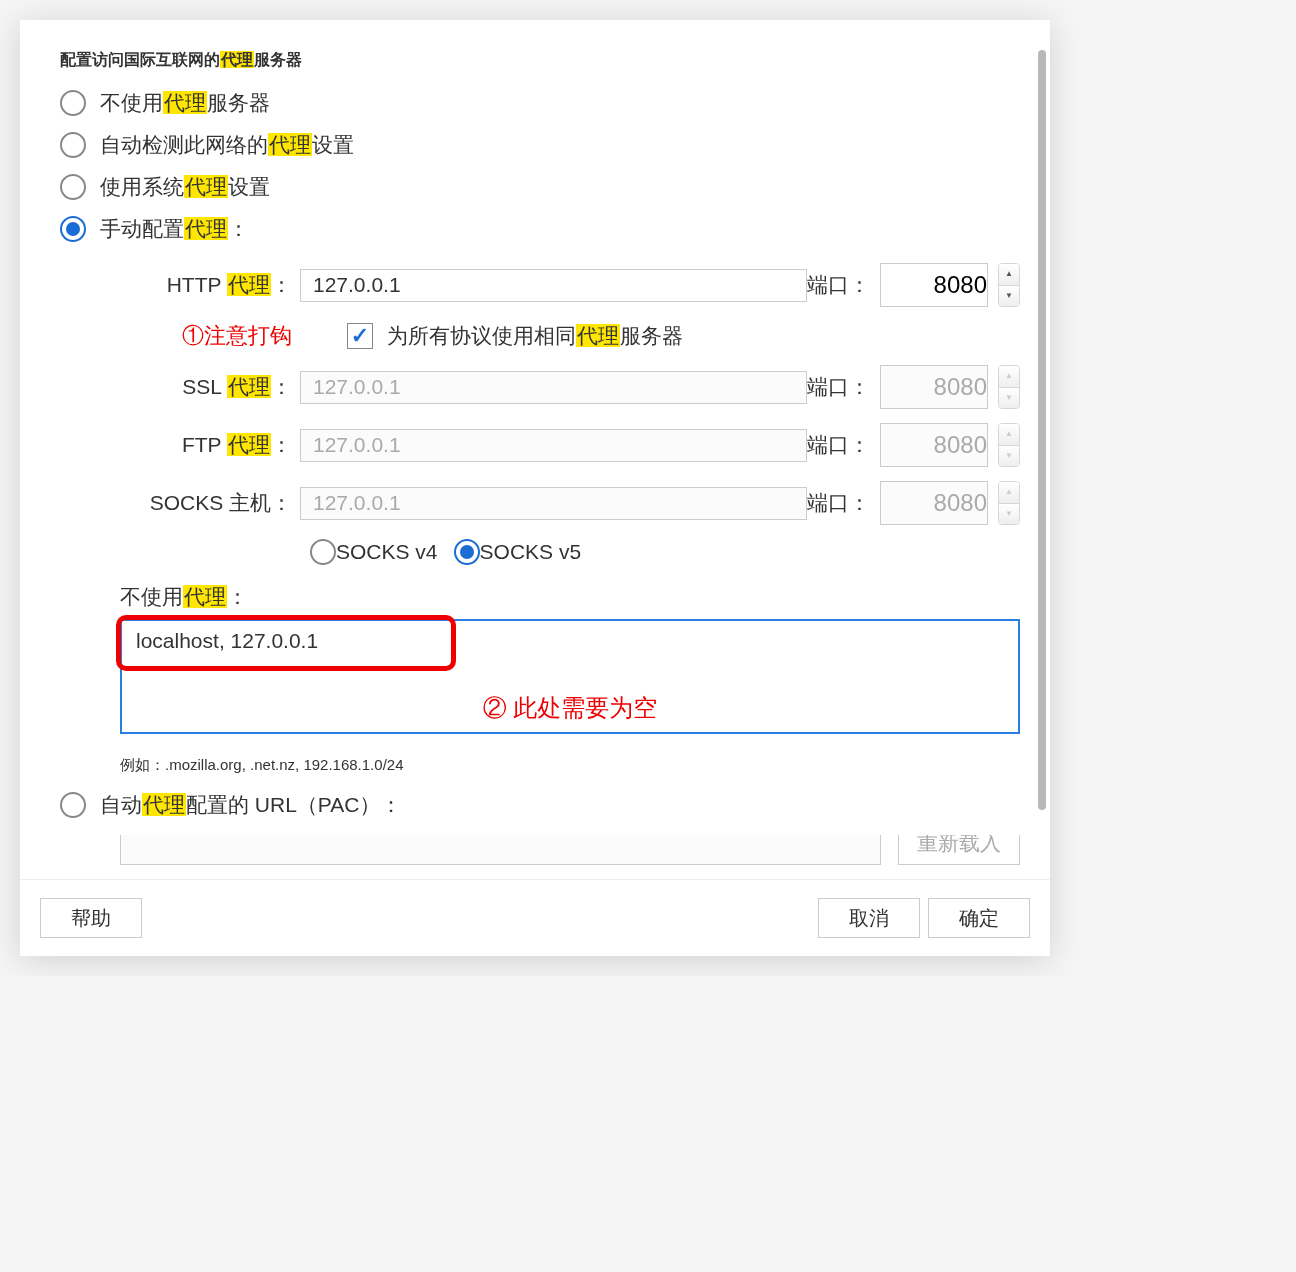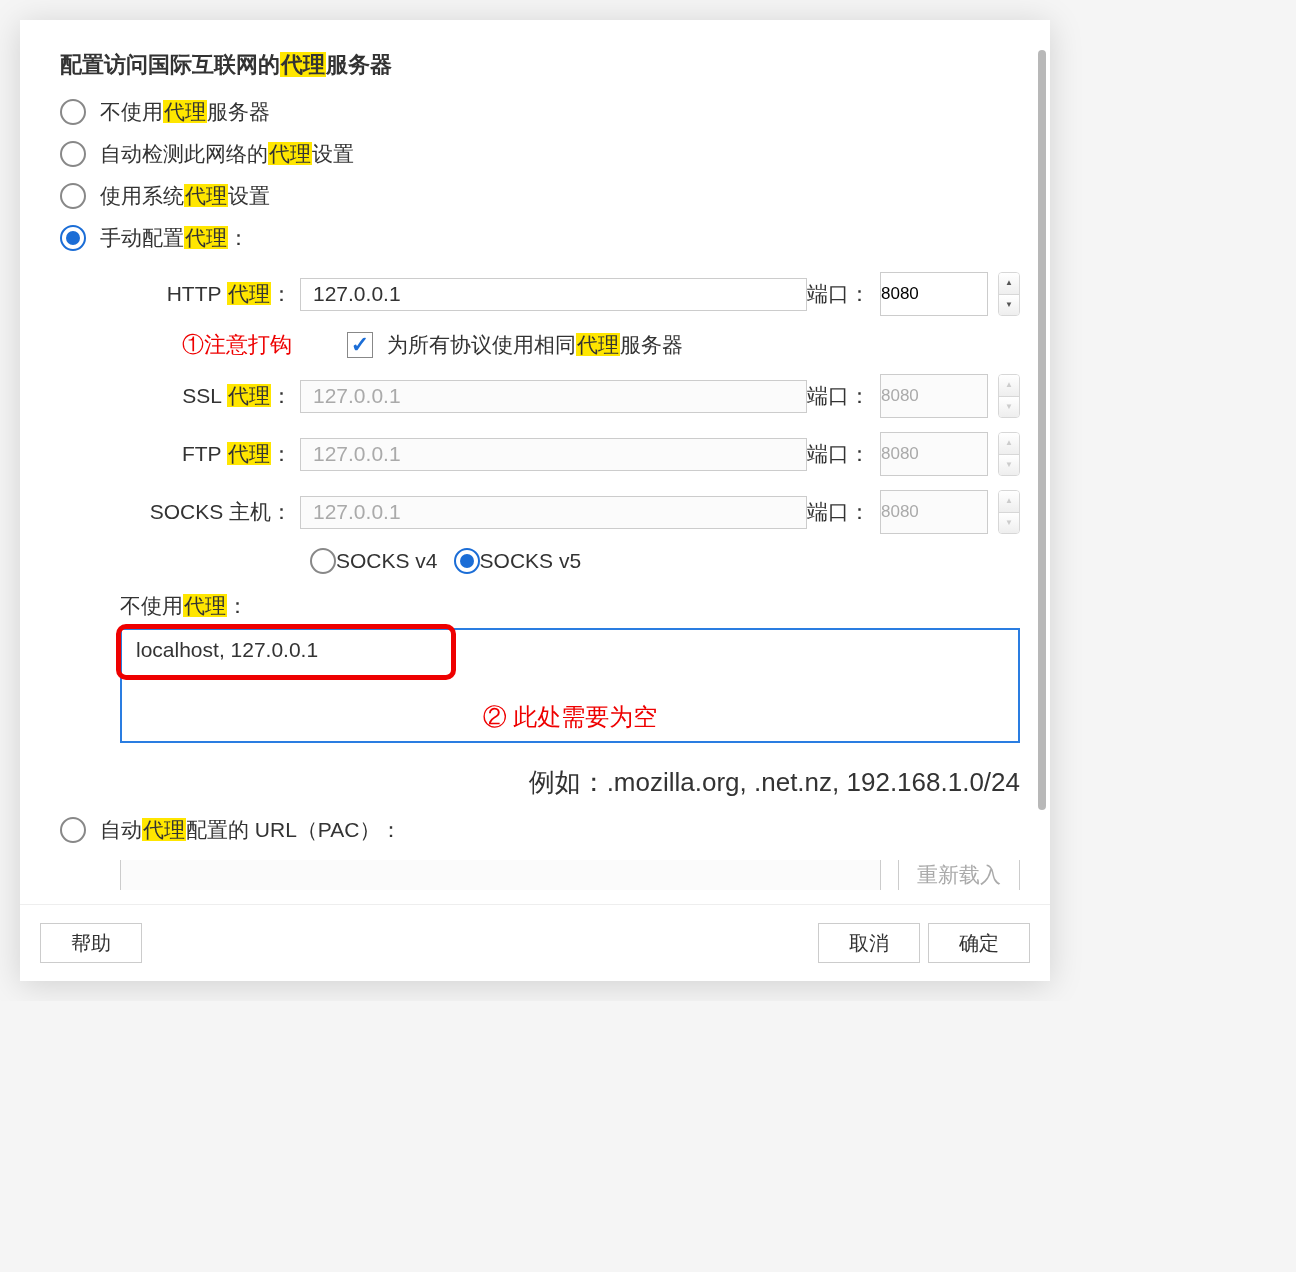--- a/index.html
+++ b/index.html
@@ -14,21 +14,21 @@
   box-shadow: 0 4px 32px rgba(0,0,0,0.15);
   padding: 30px 0 0 0;
   position: relative;
 }
 .content {
   padding: 0 30px 0 40px;
   max-height: 900px;
   overflow-y: auto;
 }
 .heading {
-  font-size: 22px;
+  font-size: 16px;
   font-weight: 700;
   color: #333;
   margin-bottom: 18px;
 }
 .hl { background: #ffe600; padding: 0 1px; }
 .radio-row {
   display: flex;
   align-items: center;
   gap: 14px;
   margin-bottom: 14px;
@@ -73,22 +73,22 @@
   background: #fff;
 }
 .text-input.disabled { color: #aaa; background: #fbfbfb; }
 .port-cell {
   display: flex; align-items: center; gap: 10px;
 }
 .port-label { font-size: 21px; color: #333; }
 .port-input {
   width: 108px; height: 44px;
   border: 1px solid #ccc;
-  font-size: 17px;
-  text-align: left;
+  font-size: 24px;
+  text-align: right;
   background: #fff;
 }
 .port-input.disabled { color: #aaa; background: #fbfbfb; }
 .spinner {
   display: flex; flex-direction: column;
   width: 22px; height: 44px;
   border: 1px solid #d7d7d7;
   border-radius: 4px;
   overflow: hidden;
 }
@@ -169,30 +169,29 @@
 .annotation-below {
   color: #e00;
   font-size: 24px;
   text-align: center;
   margin-top: -46px;
   margin-bottom: 20px;
   position: relative;
   pointer-events: none;
 }
 .example-text {
-  font-size: 26px; color: #333;
+  font-size: 15px; color: #333;
   margin-top: 32px;
-  text-align: right;
 }
 .pac-url {
   margin-left: 60px;
   margin-top: 16px;
 }
 .pac-input-row {
-  display: flex; align-items: center; gap: 18px;
+  display: flex; align-items: flex-end; gap: 18px;
   margin-top: 10px;
   height: 30px;
   overflow: hidden;
 }
 .pac-input {
   flex: 1; height: 44px;
   border: 1px solid #ccc;
   background: #fbfbfb;
 }
 .reload-btn {

